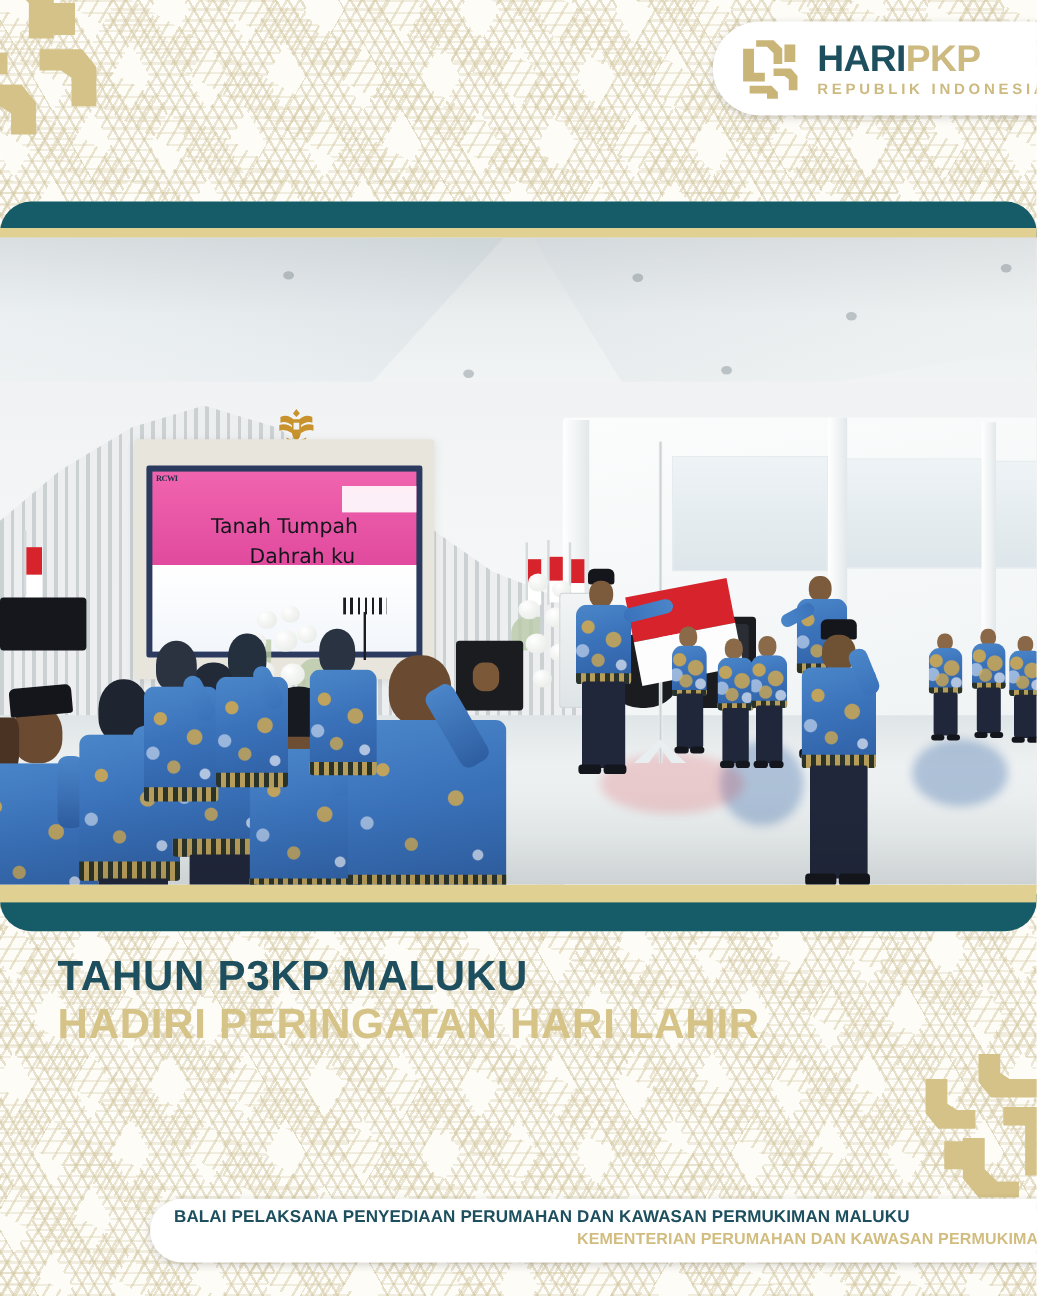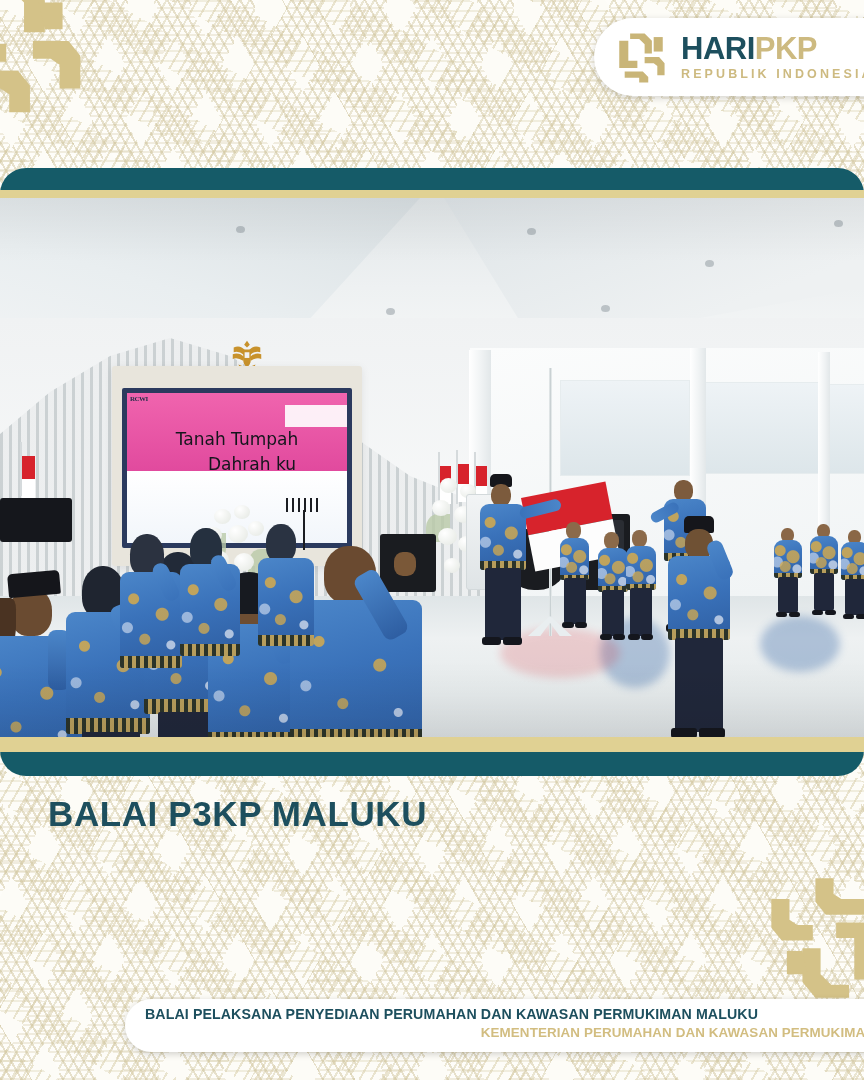--- a/index.html
+++ b/index.html
@@ -607,21 +607,22 @@
       </div>
 
       <div class="photo-vignette"></div>
     </div>
   </div>
 
   <div class="gold-bot"></div>
   <div class="teal-bot"></div>
 
   <div class="headline">
-    <div class="hl hl1">BALAI P3KP MALUKU</div>
+    <div class="hl hl1">TAHUN P3KP MALUKU</div>
+    <div class="hl hl2">HADIRI PERINGATAN HARI LAHIR</div>
   </div>
 
   <div class="wm wm-br">
     <svg viewBox="0 0 100 108">
       <g fill="#d4c288" transform="rotate(180 50 54)">
         <path d="M26 8 L52 8 L62 20 L62 46 L48 46 L48 26 L40 18 L26 18 Z"></path>
         <path d="M8 22 L22 22 L22 54 L36 54 L36 66 L8 66 Z"></path>
         <path d="M54 52 L78 52 L86 62 L86 84 L72 84 L72 68 L66 64 L54 64 Z"></path>
         <path d="M14 72 L44 72 L52 82 L52 100 L38 100 L38 88 L32 84 L14 84 Z"></path>
         <path d="M58 26 L74 26 L74 44 L62 44 Z"></path>

